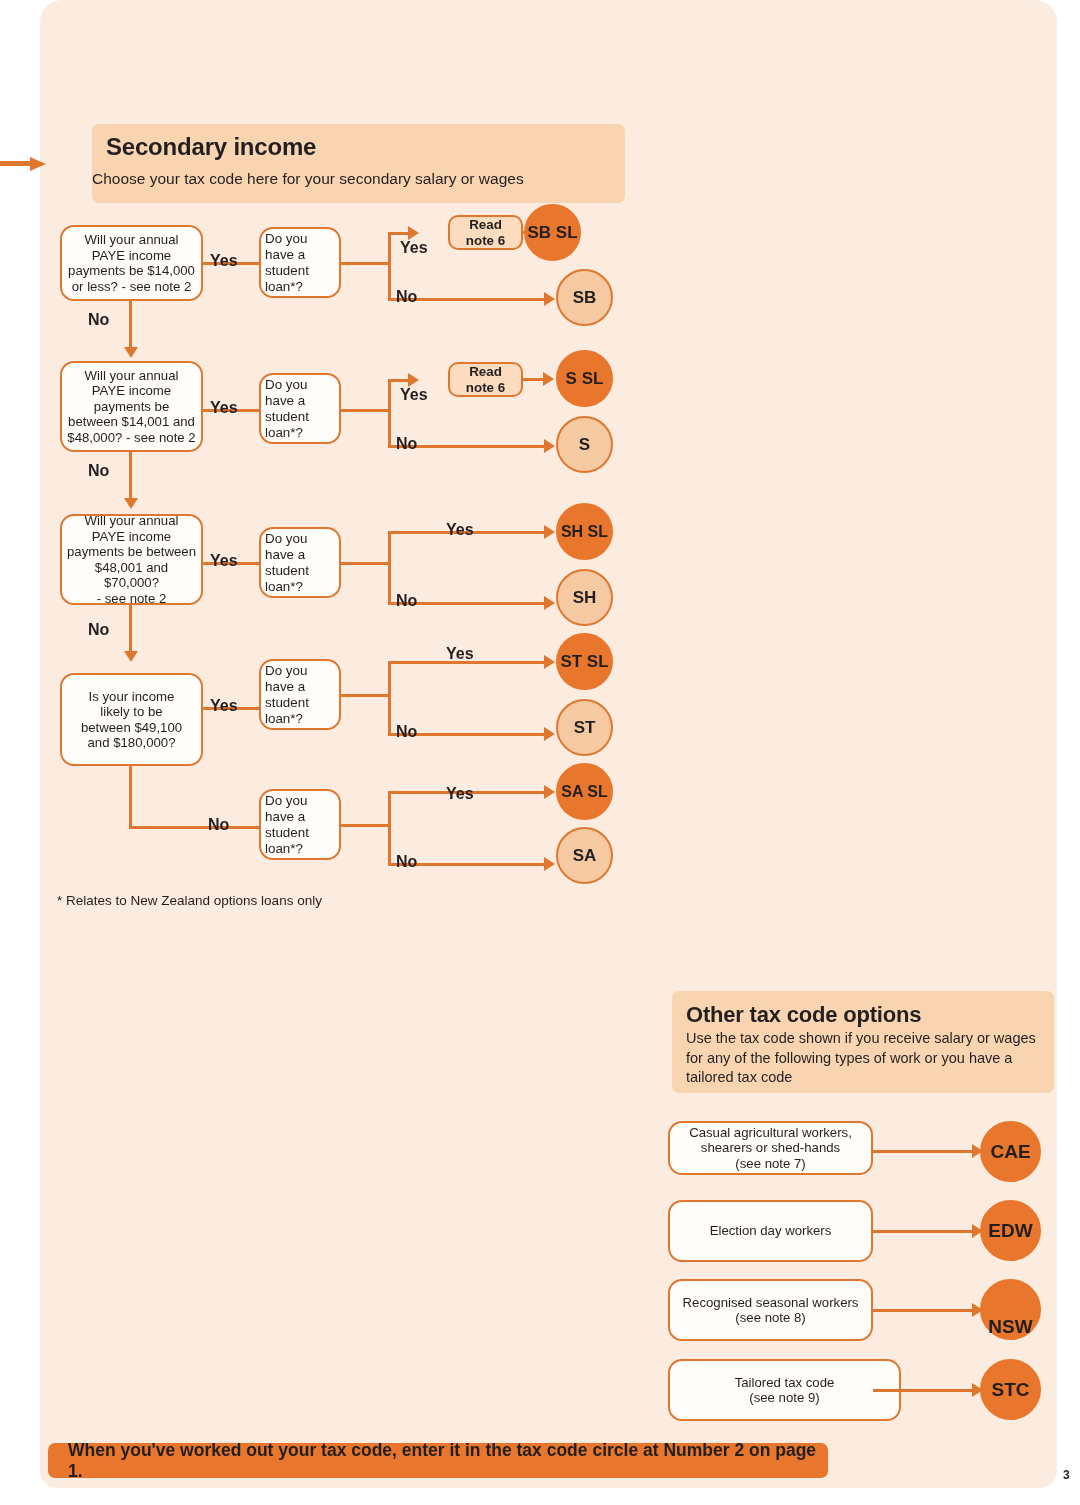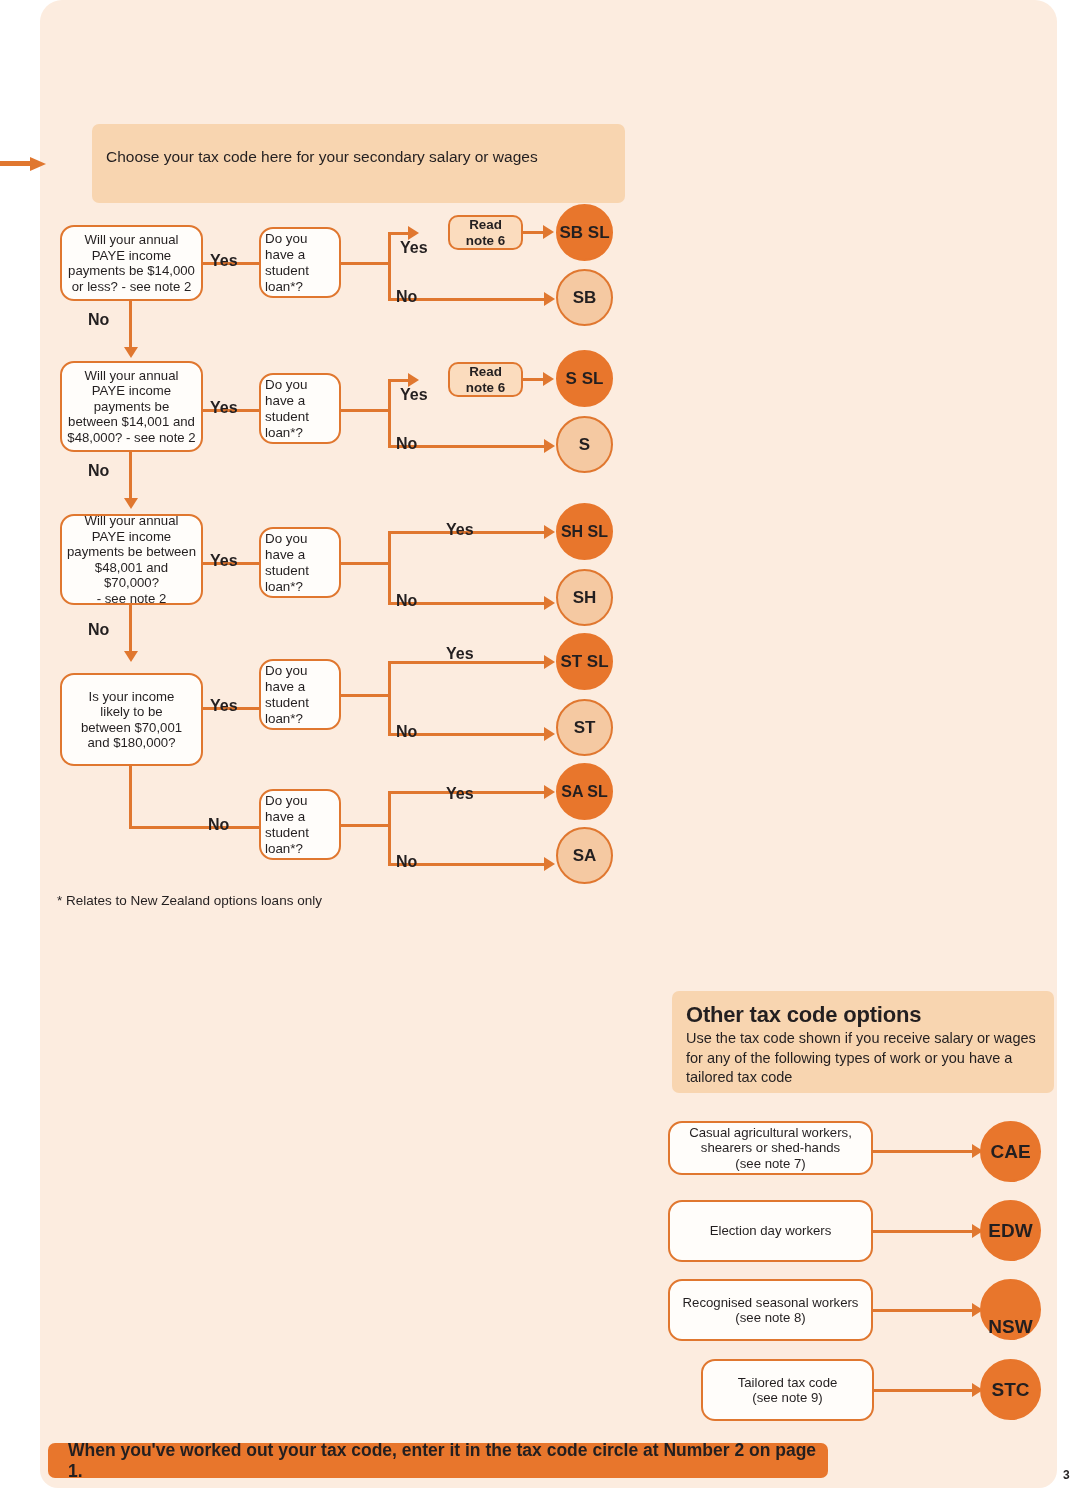--- a/index.html
+++ b/index.html
@@ -15,21 +15,21 @@
   
   #edge-arrow{position:absolute;left:0px;top:155px;width:48px;height:18px;}
 
   
   .banner{position:absolute;background:#f8d5b0;border-radius:7px;}
   .banner h1{margin:0;font-weight:bold;color:#231f20;letter-spacing:-.2px;}
   .banner p{margin:0;color:#231f20;}
 
   #sec-banner{left:52px;top:124px;width:533px;height:70px;padding:9px 0 0 0;}
   #sec-banner h1{font-size:24px;padding-left:14px;line-height:28px;}
-  #sec-banner p{font-size:15.5px;padding-left:14px;line-height:20px;margin-top:14px;}
+  #sec-banner p{font-size:15.5px;padding-left:0;line-height:20px;margin-top:8px;}
 
   #other-banner{left:672px;top:991px;width:382px;height:102px;}
   #other-banner h1{font-size:22px;padding:10px 0 0 14px;line-height:27px;}
   #other-banner p{font-size:14.5px;padding:1px 10px 0 14px;line-height:19.5px;}
 
   
   .qbox{
     position:absolute;background:#fffdfa;border:2px solid #e0772f;
     border-radius:14px;box-sizing:border-box;
     display:flex;align-items:center;justify-content:center;text-align:center;
@@ -77,20 +77,21 @@
 
   #pageno{position:absolute;left:1063px;top:1468px;font-size:12px;
           font-weight:bold;color:#231f20;}
 </style>
 </head>
 <body>
 
 <div id="page">
 
   <div id="sec-banner" class="banner">
+    <h1>Secondary income</h1>
     <p>Choose your tax code here for your secondary salary or wages</p>
   </div>
 
   <div class="qbox" style="left:20px;top:225px;width:143px;height:76px;">
     <span style="white-space:pre-line">Will your annual
 PAYE income
 payments be $14,000
 or less? - see note 2</span>
   </div>
 
@@ -112,21 +113,21 @@
   <div class="arrow" style="left:368px;top:226px;"></div>
   <div class="lbl" style="left:360px;top:239px;">Yes</div>
 
   <div class="readbox" style="left:408px;top:215px;width:75px;height:35px;">
     <span style="white-space:pre-line">Read
 note 6</span>
   </div>
   <div class="ln lnh" style="left:483px;top:231px;width:22px;"></div>
   <div class="arrow" style="left:503px;top:225px;"></div>
 
-  <div class="circle dark" style="left:516px;top:204px;width:57px;height:57px;font-size:17px;">
+  <div class="circle dark" style="left:484px;top:204px;width:57px;height:57px;font-size:17px;">
     <span>SB SL</span>
   </div>
 
   <div class="ln lnv" style="left:348px;top:262px;height:38px;"></div>
   <div class="ln lnh" style="left:348px;top:298px;width:160px;"></div>
   <div class="lbl" style="left:356px;top:288px;">No</div>
   <div class="arrow" style="left:504px;top:292px;"></div>
   <div class="circle light" style="left:516px;top:269px;width:57px;height:57px;font-size:17px;">
     <span>SB</span>
   </div>
@@ -219,21 +220,21 @@
     <span>SH</span>
   </div>
 
   <div class="ln lnv" style="left:89px;top:605px;height:48px;"></div>
   <div class="lbl" style="left:48px;top:621px;">No</div>
   <div class="arrow-dn" style="left:84px;top:651px;"></div>
 
   <div class="qbox" style="left:20px;top:673px;width:143px;height:93px;">
     <span style="white-space:pre-line">Is your income
 likely to be
-between $70,001
+between $49,100
 and $180,000?</span>
   </div>
   <div class="ln lnh" style="left:163px;top:707px;width:46px;"></div>
   <div class="lbl" style="left:170px;top:697px;">Yes</div>
   <div class="ln lnh" style="left:205px;top:707px;width:18px;"></div>
   <div class="arrow" style="left:221px;top:701px;"></div>
 
   <div class="qbox slbox" style="left:219px;top:659px;width:82px;height:71px;">
     <span style="white-space:pre-line">Do you
 have a
@@ -318,21 +319,21 @@
   <div class="qbox" style="left:628px;top:1279px;width:205px;height:62px;">
     <span style="white-space:pre-line">Recognised seasonal workers
 (see note 8)</span>
   </div>
   <div class="ln lnh" style="left:833px;top:1309px;width:103px;"></div>
   <div class="arrow" style="left:932px;top:1303px;"></div>
   <div class="circle dark" style="left:940px;top:1279px;width:61px;height:61px;font-size:19px;align-items:flex-end;">
     <span>NSW</span>
   </div>
 
-  <div class="qbox" style="left:628px;top:1359px;width:173px;height:62px;margin-left:33px;">
+  <div class="qbox" style="left:628px;top:1359px;width:233px;height:62px;">
     <span style="white-space:pre-line">Tailored tax code
 (see note 9)</span>
   </div>
   <div class="ln lnh" style="left:833px;top:1389px;width:103px;"></div>
   <div class="arrow" style="left:932px;top:1383px;"></div>
   <div class="circle dark" style="left:940px;top:1359px;width:61px;height:61px;font-size:19px;">
     <span>STC</span>
   </div>
 
   <div id="bottom-bar" style="left:8px;top:1443px;width:780px;">

